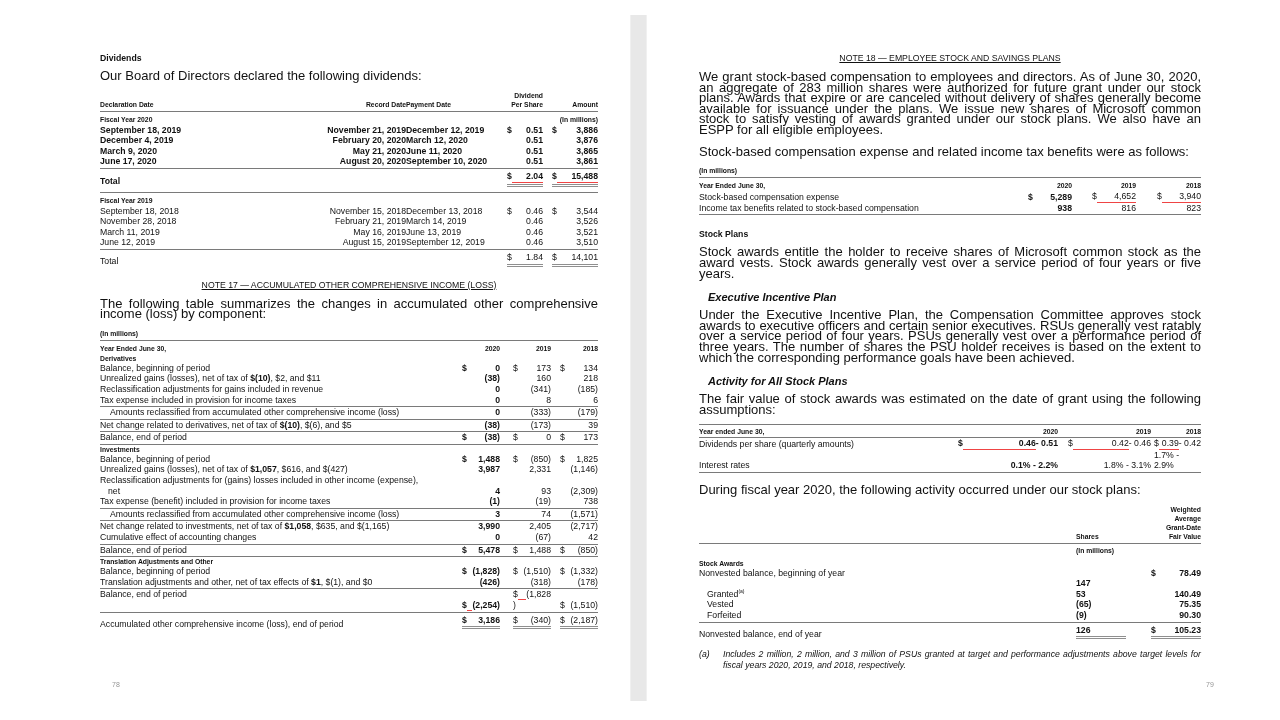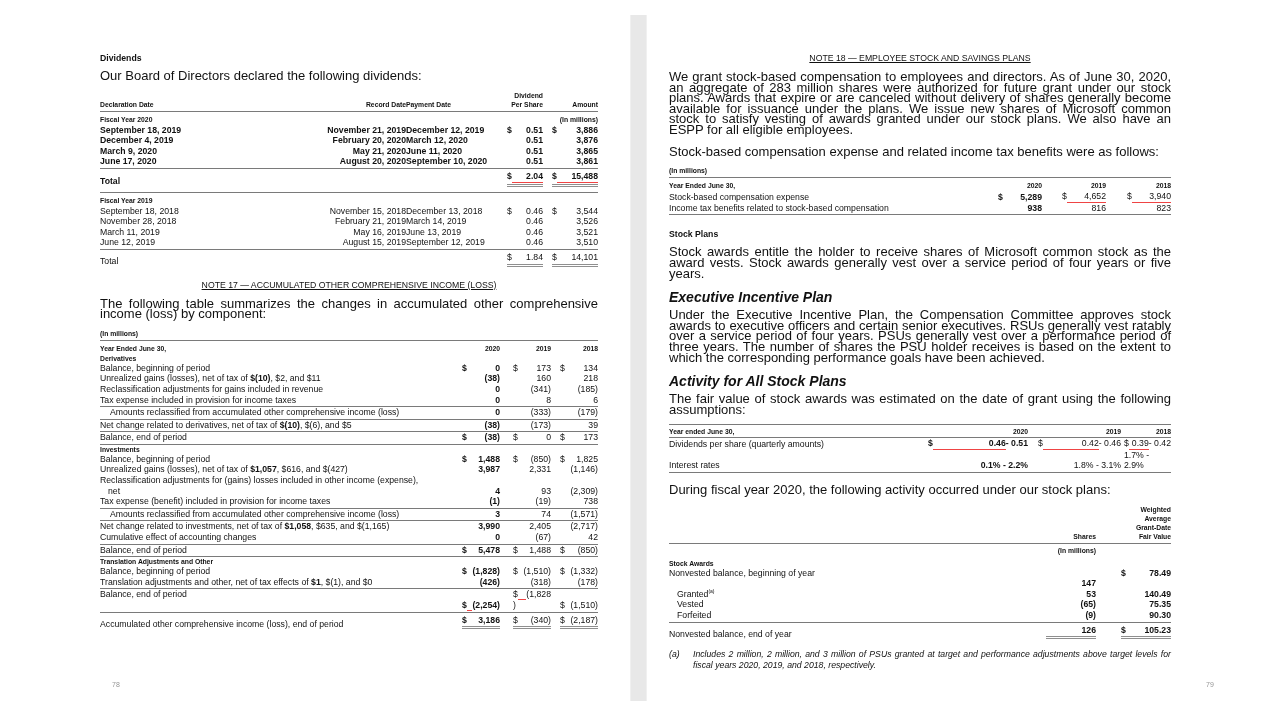--- a/index.html
+++ b/index.html
@@ -1,22 +1,22 @@
 <!DOCTYPE html>
 <html><head>
 <meta charset="utf-8">
 <style>
   html,body{margin:0;padding:0}
   body{width:1280px;height:720px;background:#ffffff;font-family:"Liberation Sans",sans-serif;color:#111;position:relative;overflow:hidden}
   .gutter{position:absolute;left:630px;top:15px;width:15px;height:686px;background:#e8e8e8;border-left:1px solid #f0f0f0;border-right:1px solid #f0f0f0}
   .page{position:absolute;top:53px}
   .pgL{left:100px;width:498px}
-  .pgR{left:669px;width:502px}
+  .pgR{left:699px;width:502px}
   .h1{font-weight:700;font-size:8.7px;line-height:10px;margin:0 0 8px 0}
-  .hbi{font-weight:700;font-style:italic;font-size:14px;line-height:10px;margin:13px 0 8px 0}
+  .hbi{font-weight:700;font-style:italic;font-size:11px;line-height:10px;margin:13px 0 8px 9px}
   p.body{font-size:13px;line-height:10.6px;text-align:justify;margin:0 0 9px 0}
   .note-title{text-align:center;font-size:8.7px;margin:13px 0 9px 0}
   .note-title span{text-decoration:underline}
   .sm{font-size:6.8px;font-weight:700;line-height:9px}
   .tbl{margin:2px 0 0 0}
   .trow{display:flex;align-items:flex-end;font-size:8.7px;line-height:10.6px}
   .lbl{flex:1}
   .ind{padding-left:10px}
   .ind2{padding-left:8px}
   .b{font-weight:700}
@@ -50,21 +50,21 @@
   .cmp .c3{margin-left:21px}
   .cmp .c1{font-weight:700}
   
   .asm .c1{width:100px}
   .asm .c2{width:83px;margin-left:10px}
   .asm .c3{width:47px;margin-left:3px}
   .asm .mc{display:flex}
   .asm .c1{font-weight:700}
   .asm .toprule{border-top:1px solid #7a7a7a;padding-top:2px}
   
-  .aw .c-sh{width:50px;text-align:right}
+  .aw .c-sh{width:50px;text-align:left}
   .aw .c-fv{width:50px;margin-left:25px}
   .aw .valb{font-weight:700}
   .wavg div{text-align:right}
   .foot{display:flex;font-style:italic;font-size:8.7px;line-height:10.6px;margin-top:10px}
   .foot .fl{width:24px}
   .foot .ft{flex:1;text-align:justify}
   .pageno{position:absolute;font-size:7px;color:#969696}
   sup{font-size:5px;vertical-align:super;line-height:0}
 </style>
 </head>

